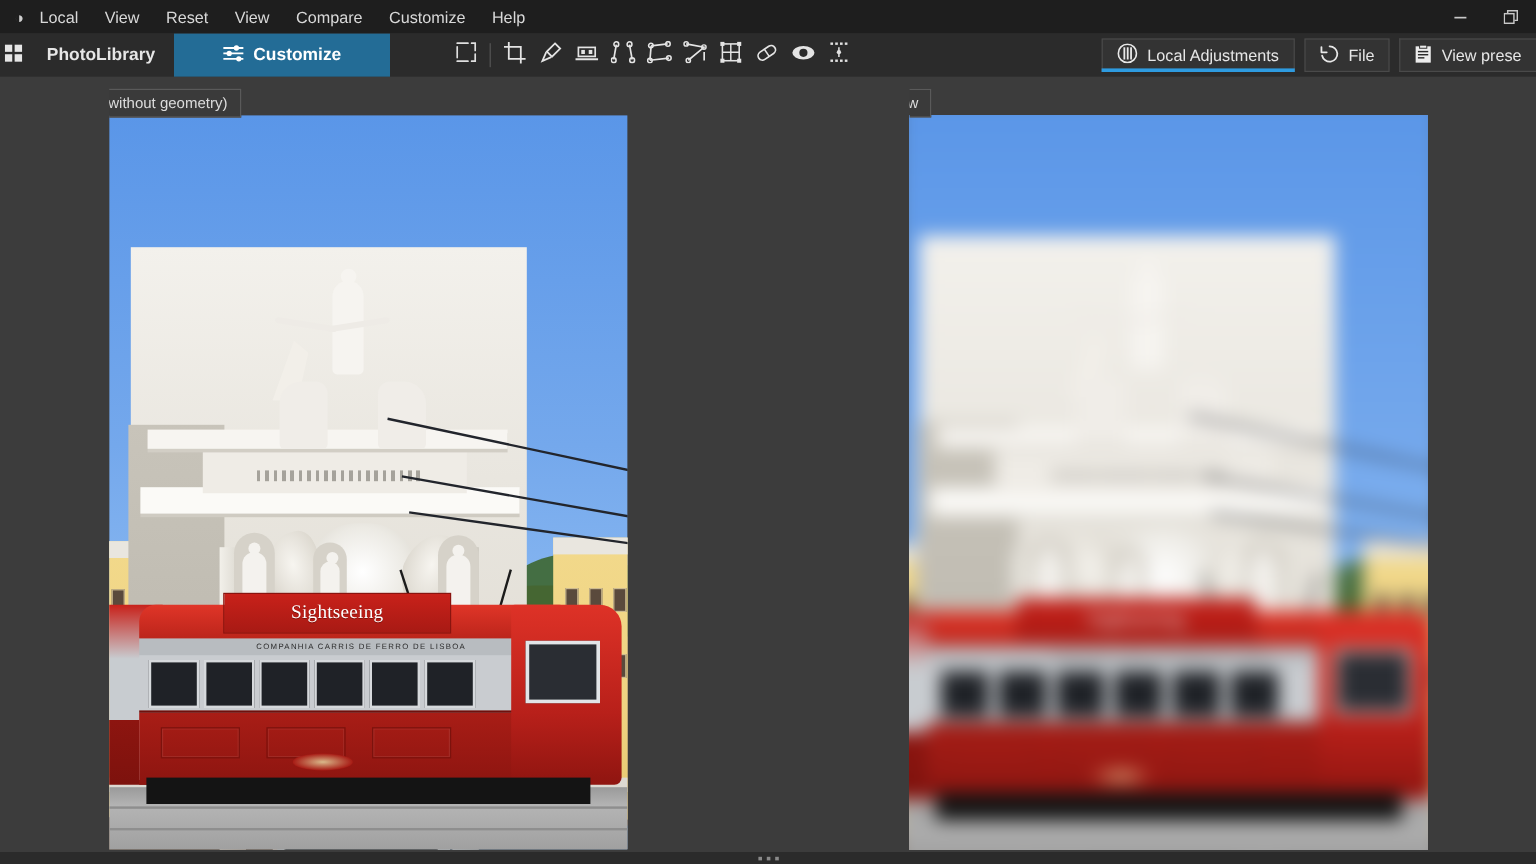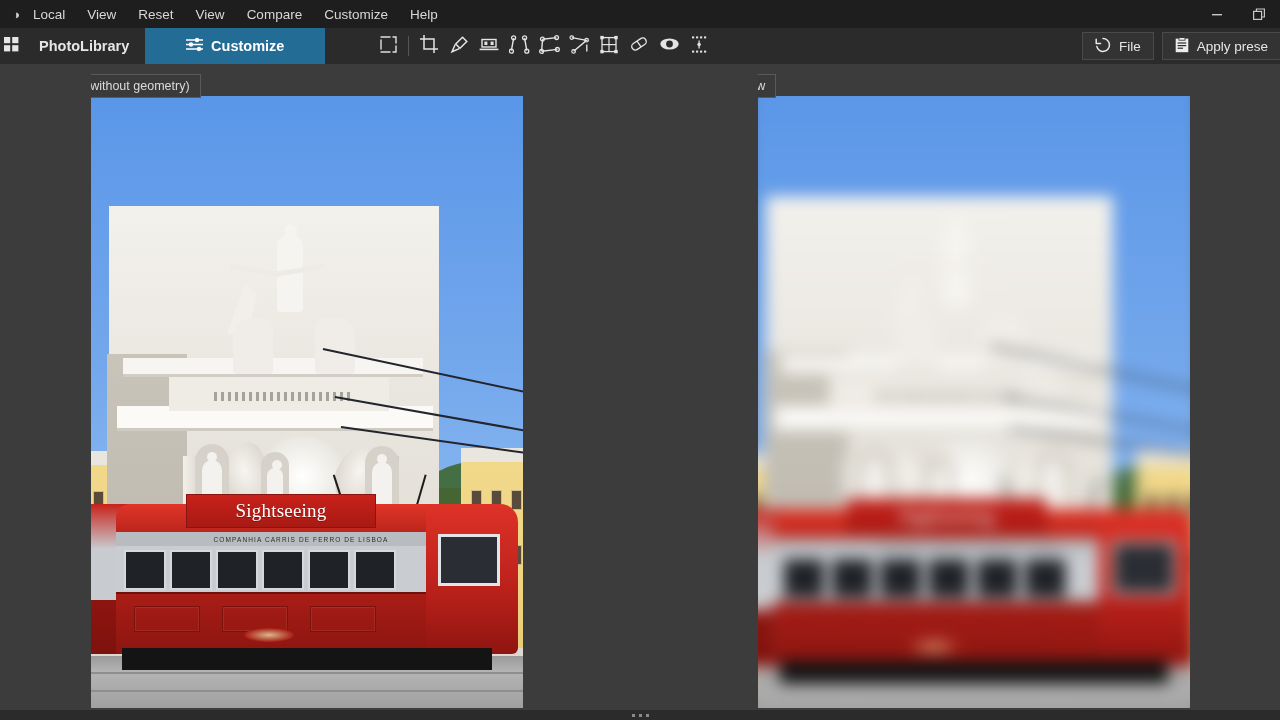--- a/index.html
+++ b/index.html
@@ -269,21 +269,21 @@
     background: linear-gradient(180deg,#e03528 0%,#b9241a 100%);
     border-radius:14px 20px 3px 3px;
   }
   .tram-board {
     position:absolute; left:100px; top:6px; width:190px; height:34px;
     background: linear-gradient(180deg,#c8211a 0%,#a81a14 100%);
     border:1px solid #8a140f;
     display:flex; align-items:center; justify-content:center;
   }
   .tram-board span {
-    font-family:"Liberation Serif", serif; color:#fff; font-size:19px;
+    font-family:"Liberation Serif", serif; color:#fff; font-size:16px;
     letter-spacing:.2px; text-shadow:0 1px 0 #7c110c;
   }
   .tram-band {
     position:absolute; left:30px; top:44px; width:370px; height:15px;
     background:#b8bcc0;
     display:flex; align-items:center; justify-content:center;
   }
   .tram-band span {
     color:#2a2a2a; font-size:6.5px; letter-spacing:1.1px; white-space:nowrap;
   }
@@ -534,20 +534,31 @@
               <rect x="15" y="15.6" width="2.2" height="2"></rect>
           </g>
           <line x1="10.1" y1="5.4" x2="10.1" y2="13.6" stroke="#e0e0e0" stroke-width="1.3"></line>
           <circle cx="10.1" cy="9.5" r="1.8" fill="#e0e0e0"></circle>
         </svg>
       </span>
     </div>
   </div>
 
   <div class="tb-right">
+    <div class="tb-btn active">
+      <span>
+        <svg width="17" height="17" viewBox="0 0 17 17" aria-hidden="true">
+          <circle cx="8.5" cy="8.5" r="7.6" fill="none" stroke="#e8e8e8" stroke-width="1.4"></circle>
+          <rect x="5.2" y="3.4" width="1.5" height="10.2" fill="#e8e8e8"></rect>
+          <rect x="8" y="3.4" width="1.5" height="10.2" fill="#e8e8e8"></rect>
+          <rect x="10.8" y="3.4" width="1.5" height="10.2" fill="#e8e8e8"></rect>
+        </svg>
+      </span>
+      <span>Local Adjustments</span>
+    </div>
 
     <div class="tb-btn">
       <span>
         <svg width="16" height="16" viewBox="0 0 16 16" aria-hidden="true">
           <path d="M8 1.6 A6.4 6.4 0 1 1 1.8 9.4" fill="none" stroke="#e8e8e8" stroke-width="1.5" stroke-linecap="round"></path>
           <path d="M1.2 2.2 V6.6 H5.6" fill="none" stroke="#e8e8e8" stroke-width="1.5" stroke-linecap="round" stroke-linejoin="round"></path>
         </svg>
       </span>
       <span>File</span>
     </div>
@@ -557,21 +568,21 @@
         <svg width="14" height="16" viewBox="0 0 14 16" aria-hidden="true">
           <rect x="0.7" y="1.6" width="12.6" height="13.6" fill="#ececec"></rect>
           <rect x="4" y="0.6" width="6" height="2.6" fill="#ececec" stroke="#2b2b2b" stroke-width="0.8"></rect>
           <g fill="#2b2b2b">
             <rect x="2.6" y="5.4" width="8.6" height="1.2"></rect>
             <rect x="2.6" y="8" width="8.6" height="1.2"></rect>
             <rect x="2.6" y="10.6" width="5.4" height="1.2"></rect>
           </g>
         </svg>
       </span>
-      <span>Apply prese</span>
+      <span>View prese</span>
     </div>
   </div>
 </div>
 
 <div class="viewer">
 
   <div class="pane pane-left">
     <div class="pane-label label-left">o corrections (without geometry)</div>
     <div class="photo">
       <div class="scene">

